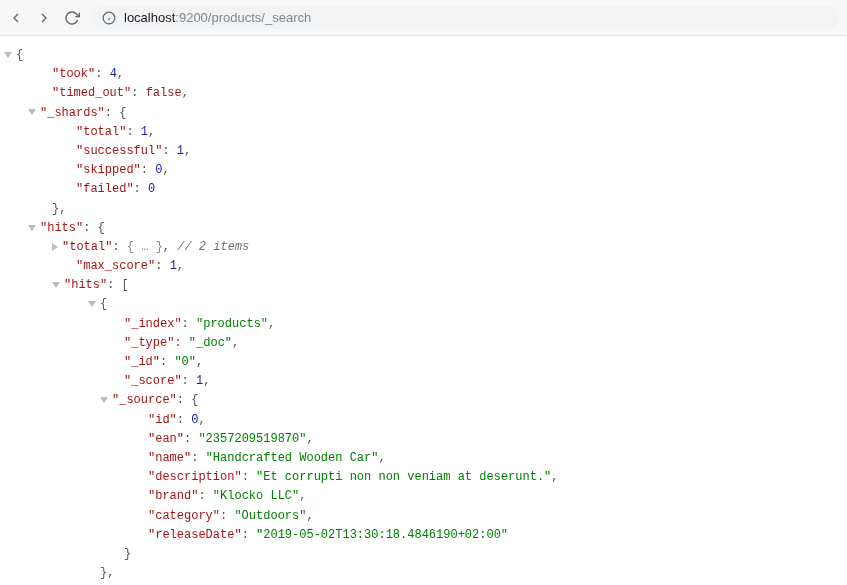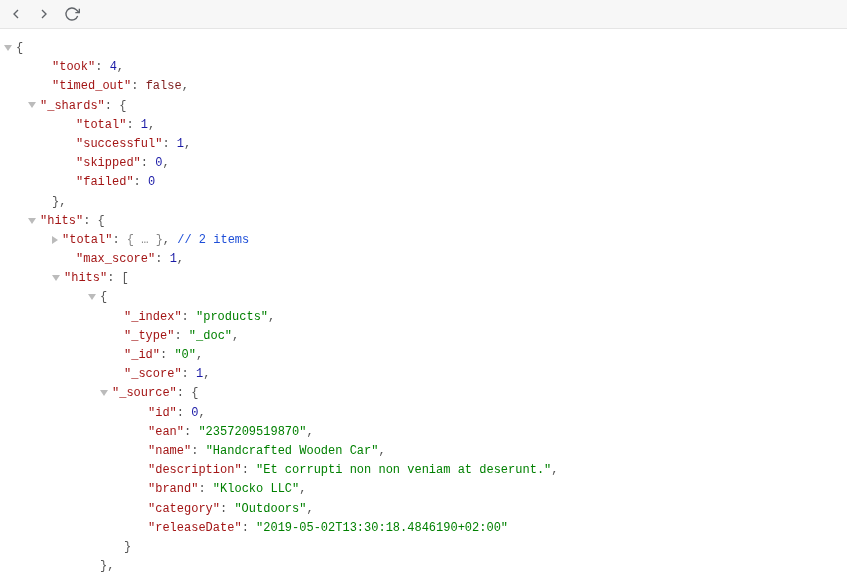--- a/index.html
+++ b/index.html
@@ -69,21 +69,21 @@
       border-top: 4px solid transparent;
       border-bottom: 4px solid transparent;
       border-left: 6px solid #bbb;
     }
     .key { color: #a31515; }
     .string { color: #008000; }
     .num { color: #1a1aa6; }
     .bool { color: #7f1d1d; }
     .punct { color: #555; }
     .ellipsis { color: #888; }
-    .comment { color: #1d4ed8; }
+    .comment { color: #737373; font-style: italic; }
     .spacer { display:inline-block; width:12px; }
   </style>
 </head>
 <body>
 
 <div class="toolbar">
   <span class="nav-btn">
     <svg viewBox="0 0 24 24" fill="none" stroke="currentColor" stroke-width="2">
         <polyline points="15 18 9 12 15 6"></polyline>
       </svg>
@@ -92,20 +92,32 @@
     <svg viewBox="0 0 24 24" fill="none" stroke="currentColor" stroke-width="2">
         <polyline points="9 18 15 12 9 6"></polyline>
       </svg>
   </span>
   <span class="nav-btn">
     <svg viewBox="0 0 24 24" fill="none" stroke="currentColor" stroke-width="2">
         <polyline points="23 4 23 10 17 10"></polyline>
         <path d="M20.49 15a9 9 0 1 1-2.12-9.36L23 10"></path>
       </svg>
   </span>
+  <div class="addr-bar">
+    <span class="info-icon">
+      <svg width="14" height="14" viewBox="0 0 24 24" fill="none" stroke="currentColor" stroke-width="2">
+          <circle cx="12" cy="12" r="10"></circle>
+          <line x1="12" y1="16" x2="12" y2="12"></line>
+          <line x1="12" y1="8" x2="12" y2="8"></line>
+        </svg>
+    </span>
+    <span class="url">
+      <span>localhost</span><span class="dim">:9200</span><span class="dim">/products/_search</span>
+    </span>
+  </div>
 </div>
 
 <div class="json-viewer">
 
 <span class="line"><span class="toggle open"></span><span class="punct">{</span></span>
 
 <span class="line ind2"><span class="key">"took"</span><span class="punct">: </span><span class="num">4</span><span class="punct">,</span></span>
 <span class="line ind2"><span class="key">"timed_out"</span><span class="punct">: </span><span class="bool">false</span><span class="punct">,</span></span>
 
 <span class="line ind1"><span class="toggle open"></span><span class="key">"_shards"</span><span class="punct">: {</span></span>

